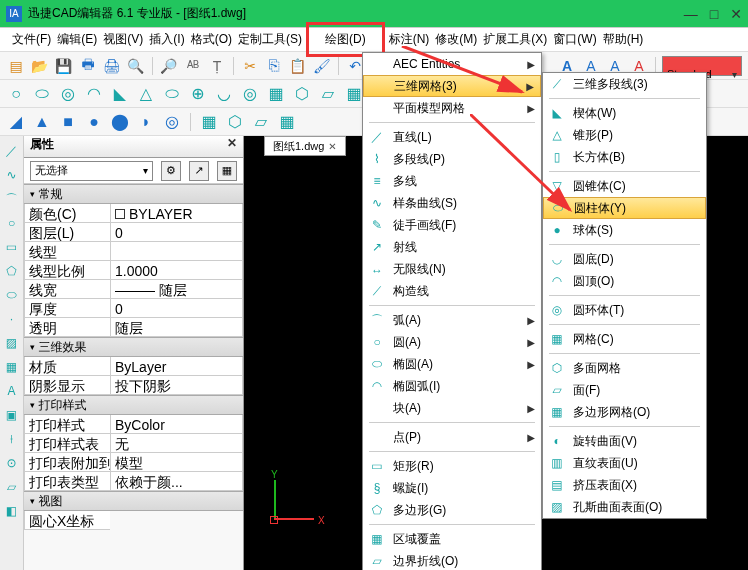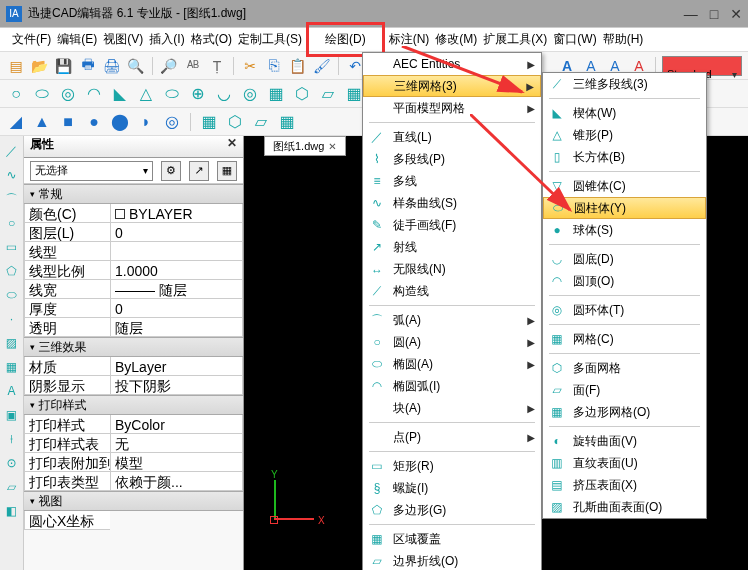--- a/index.html
+++ b/index.html
@@ -1,17 +1,17 @@
 <!DOCTYPE html>
 <html><head>
 <meta charset="utf-8">
 <style>
 * { box-sizing: border-box; margin: 0; padding: 0; }
 body { font-family: "Microsoft YaHei", SimSun, sans-serif; font-size: 12px; background: #f0f0f0; width: 748px; height: 570px; overflow: hidden; position: relative; }
-.titlebar { height: 28px; background: #a3a3a3; display: flex; align-items: center; padding: 0 6px; border-bottom: 1px solid #ccc; }
+.titlebar { height: 28px; background: #22c55e; display: flex; align-items: center; padding: 0 6px; border-bottom: 1px solid #ccc; }
 .titlebar .icon { width: 16px; height: 16px; background: #1e70c9; color: #fff; display: flex; align-items: center; justify-content: center; font-size: 10px; margin-right: 6px; }
 .titlebar .title { flex: 1; font-size: 12px; }
 .window-controls { display: flex; gap: 12px; font-size: 14px; color:#333;}
 .menubar { height: 24px; background: #fff; display: flex; align-items: center; padding: 0 10px; gap: 2px; border-bottom: 1px solid #ddd; }
 .menubar .mitem { font-size: 12px; cursor: default; padding: 2px 2px; }
 .menubar .mitem.hl { border: 3px solid #e33; padding: 6px 16px; margin-top: -4px; margin-bottom:-4px;}
 .toolbar-row { height: 28px; background: #f6f6f6; display: flex; align-items: center; gap: 4px; padding: 0 6px; border-bottom: 1px solid #ddd; }
 .tbtn { width: 20px; height: 20px; display: flex; align-items: center; justify-content: center; font-size: 14px; color: #1e70c9; }
 .tbtn.orange { color: #d88a1e; }
 .tbtn.gray { color: #666; }

